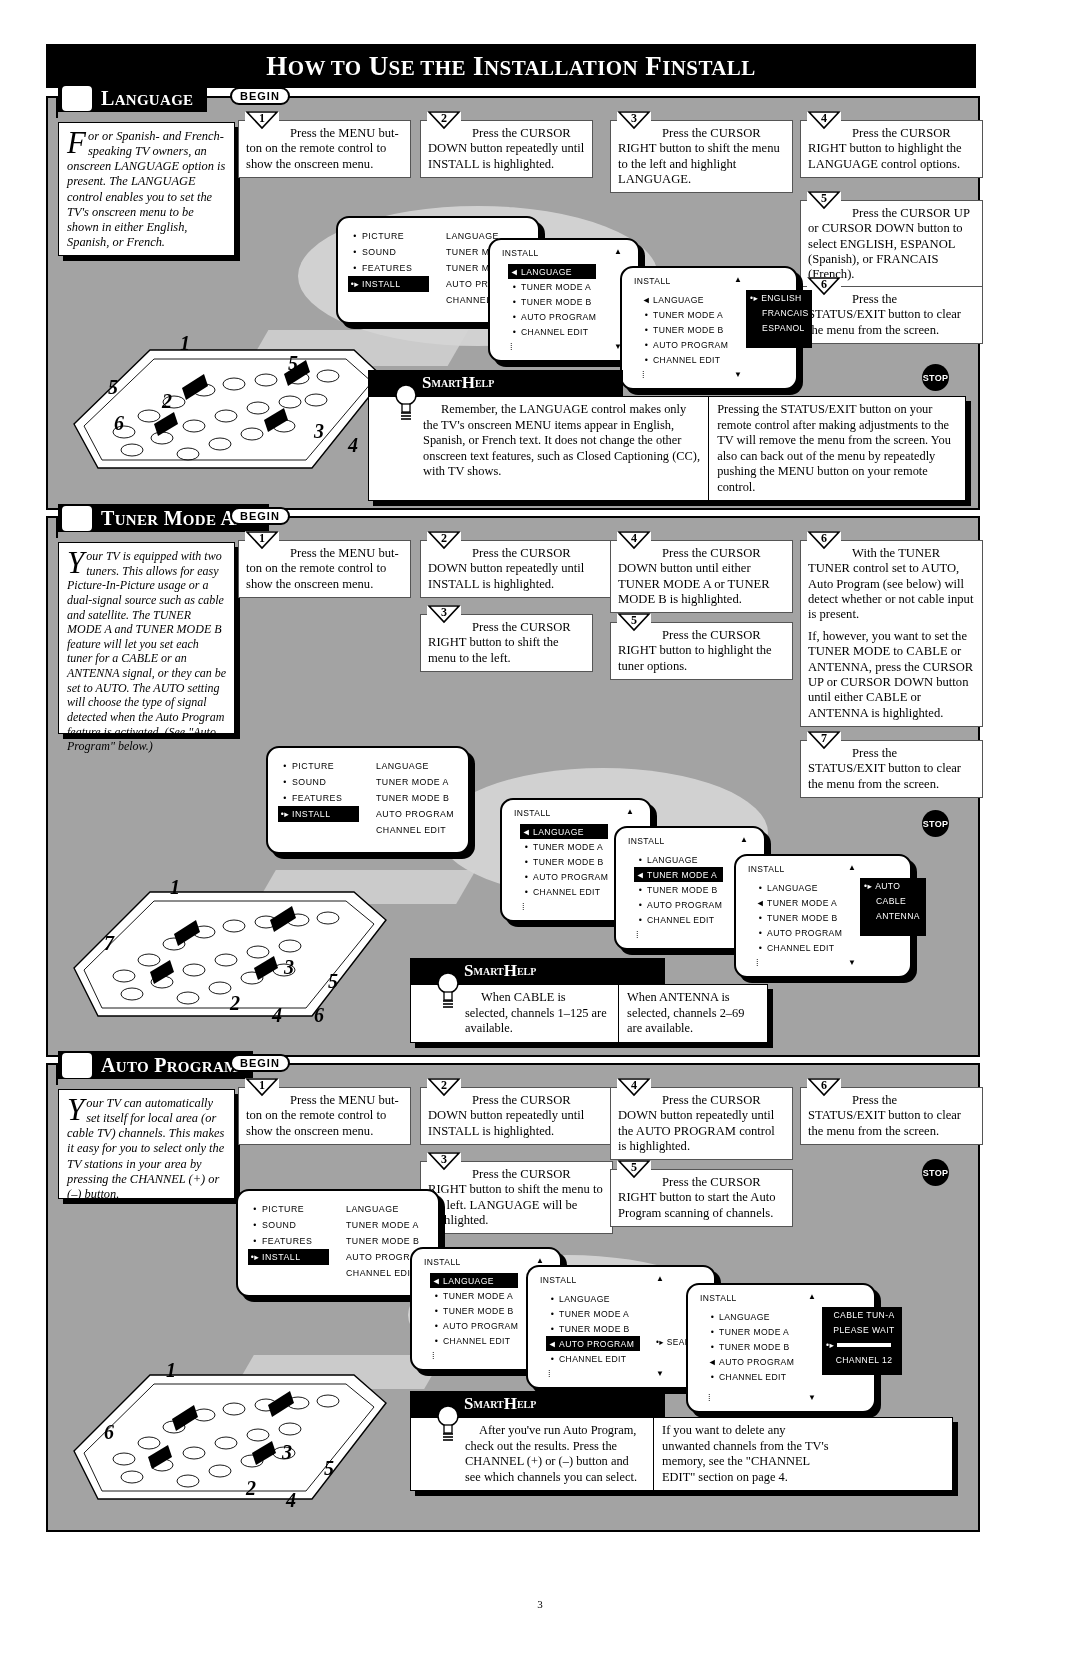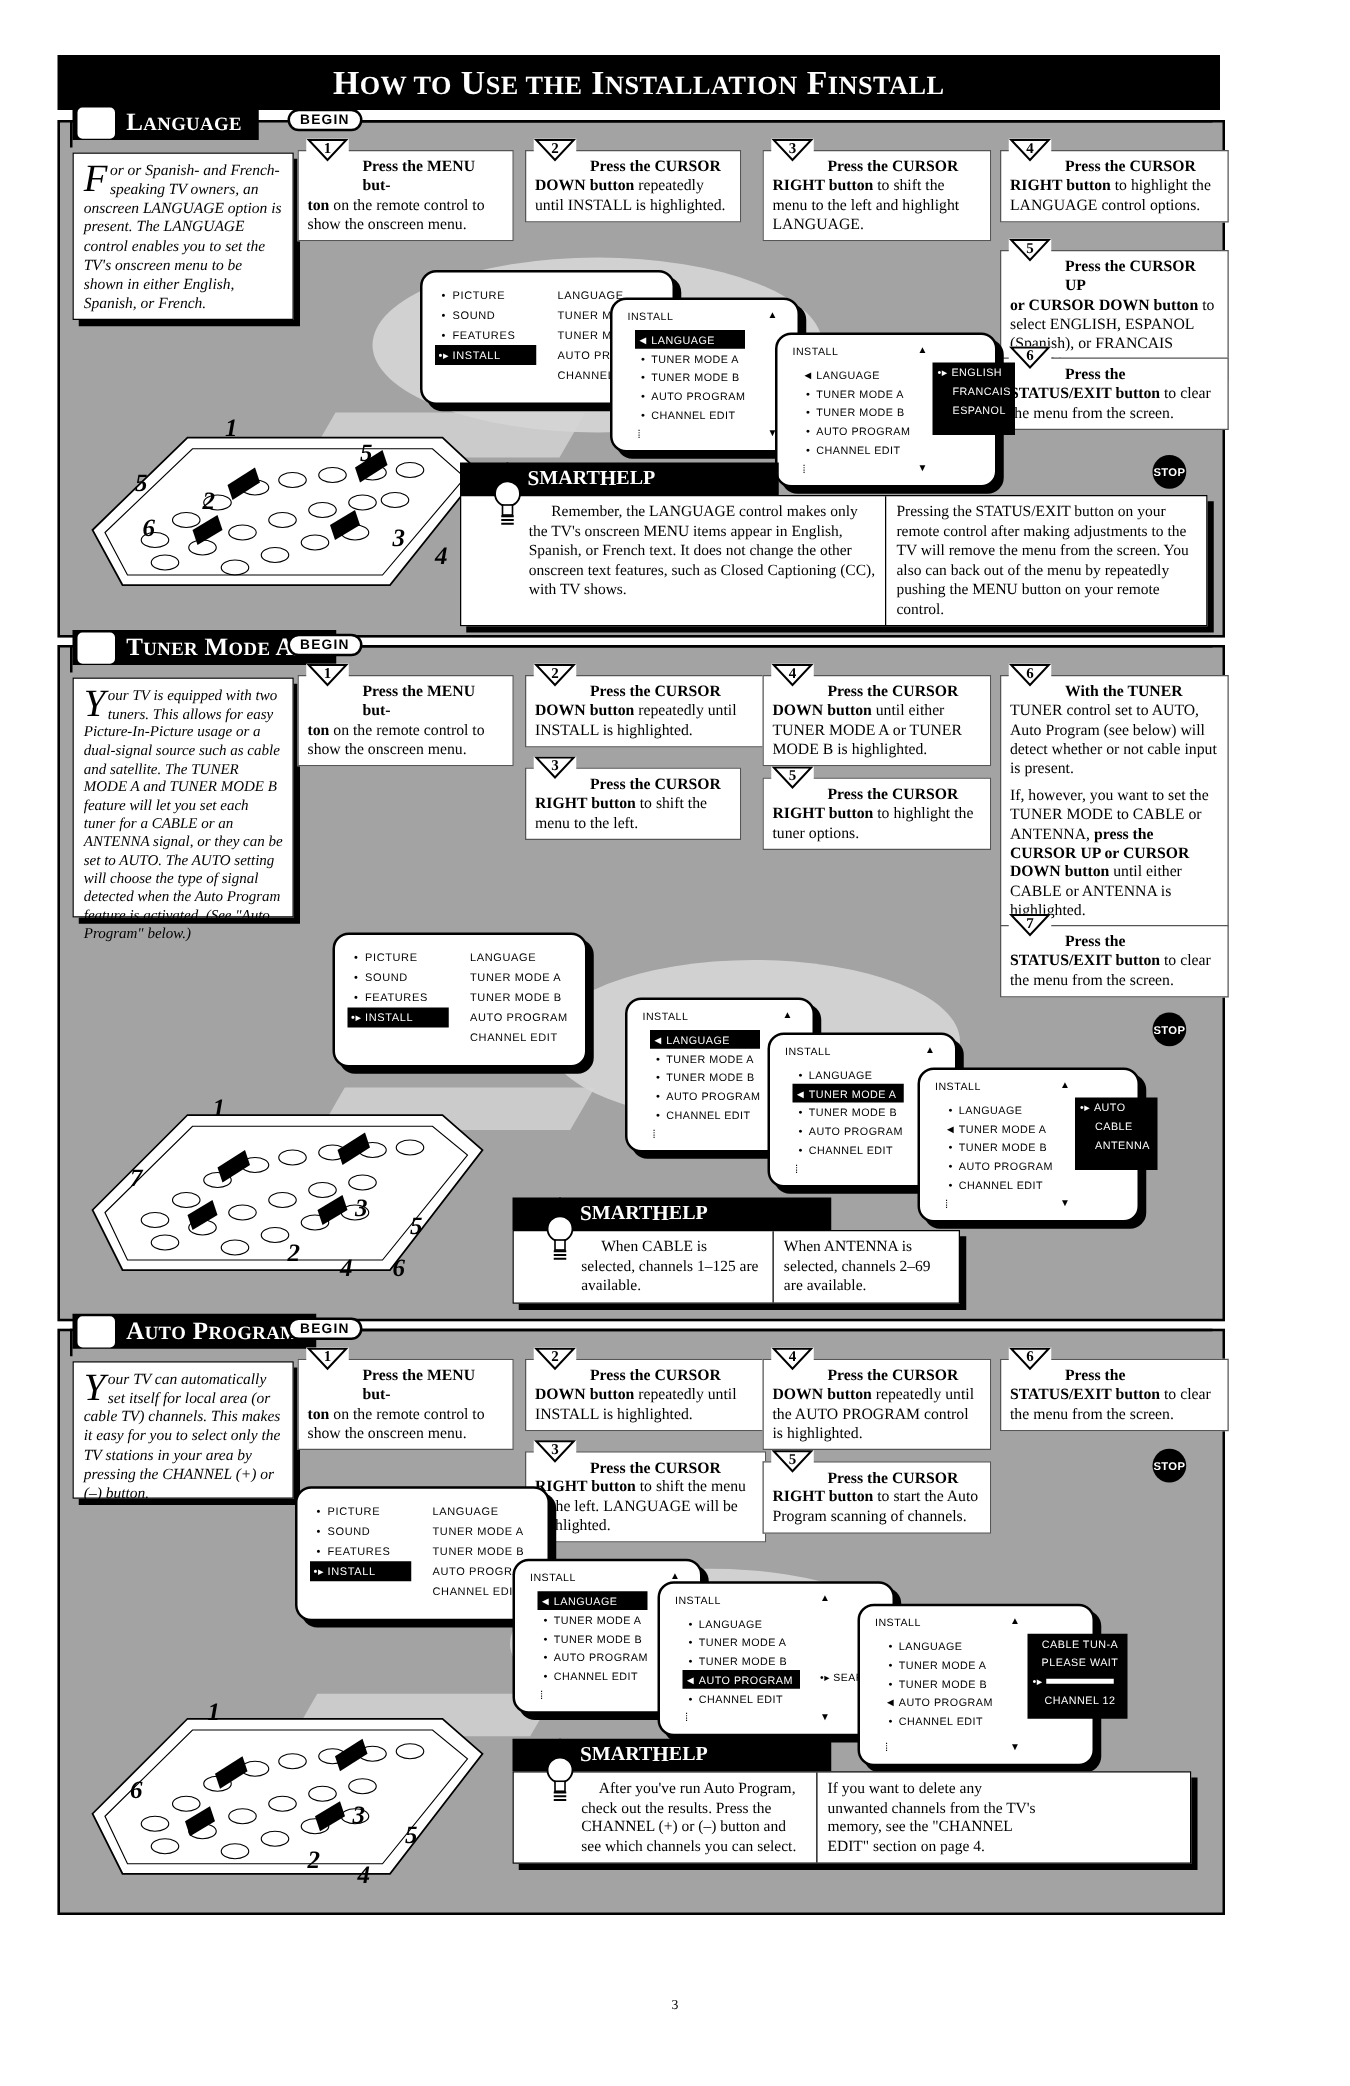--- a/index.html
+++ b/index.html
@@ -34,33 +34,33 @@
 
   
   .intro{position:absolute;border:1px solid #000;background:#fff;
     font-style:italic;font-size:12.4px;line-height:1.22;padding:6px 7px 6px 8px;
     box-shadow:5px 5px 0 #000;}
   .intro .dropcap{float:left;font-size:31px;line-height:25px;padding:1px 2px 0 0;font-style:italic;font-weight:normal;}
 
   
   .step{position:absolute;border:1px solid #555;background:#fff;padding:5px 6px 5px 7px;
     font-size:12.6px;line-height:1.22;}
-  .step b{font-weight:bold;}
+  .step b{font-weight:normal;}
   .stepnum{position:absolute;left:6px;top:-10px;width:34px;height:19px;background:#fff;
     display:flex;align-items:flex-start;justify-content:center;font-size:12px;font-weight:bold;}
   .stepnum svg{position:absolute;left:0;top:0;}
   .stepnum span{position:relative;z-index:2;line-height:14px;}
   .step .firstline{padding-left:44px;}
 
   
   .sh{position:absolute;}
   .sh-hdr{position:absolute;left:0;top:0;height:26px;background:#000;color:#fff;
      display:flex;align-items:center;padding-left:54px;padding-right:16px;
      font-family:"Liberation Serif",serif;font-weight:bold;font-size:17px;}
-  .sh-hdr .sc{font-size:16px;}
+  .sh-hdr .sc{font-size:10px;}
   .sh-body{position:absolute;border:1px solid #000;background:#fff;box-shadow:5px 5px 0 #000;
      display:flex;font-size:12.4px;line-height:1.25;}
   .sh-col{padding:5px 8px 5px 8px;border-left:1px solid #000;}
   .sh-col:first-child{border-left:none;}
   .bulb{position:absolute;z-index:5;}
 
   
   .osd{position:absolute;background:#fff;border:2px solid #000;border-radius:13px;
      box-shadow:5px 5px 0 #000;font-family:"Liberation Sans",sans-serif;}
   .osd-title{position:absolute;font-size:8.5px;letter-spacing:.4px;color:#000;}

